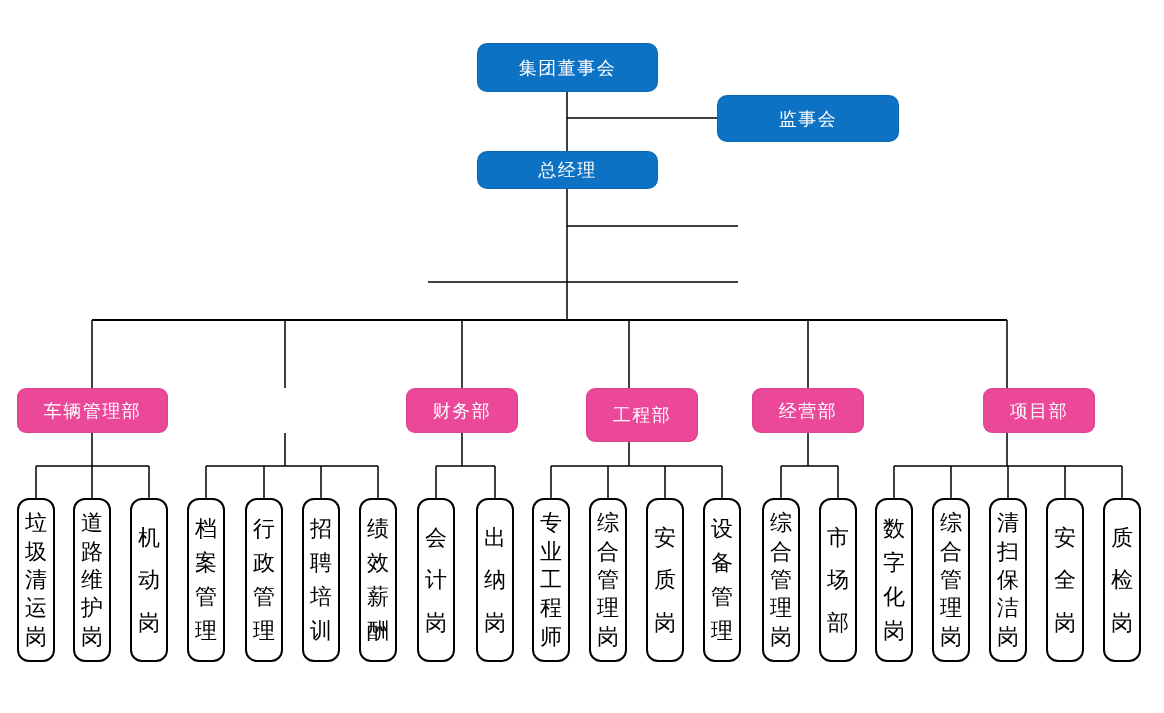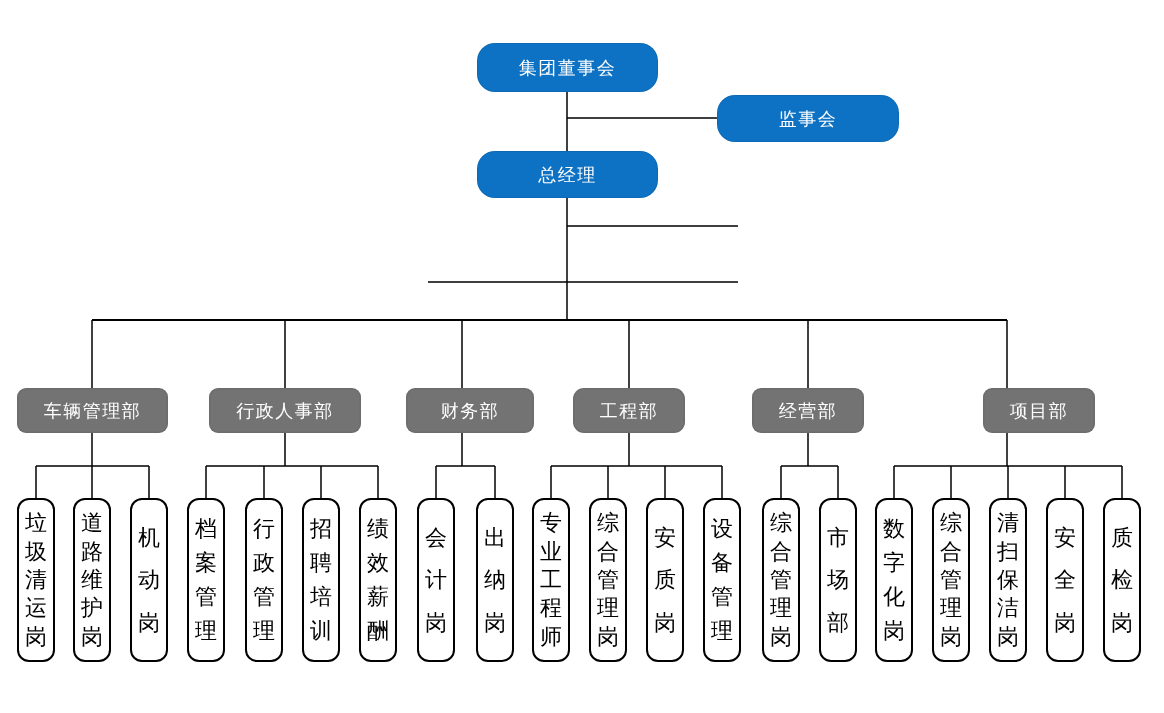--- a/index.html
+++ b/index.html
@@ -22,28 +22,28 @@
     position: absolute;
     box-sizing: border-box;
     display: flex;
     align-items: center;
     justify-content: center;
     text-align: center;
   }
   .blue {
     background: #0d72c4;
     color: #ffffff;
-    border-radius: 18px;
+    border-radius: 10px;
     font-size: 18px;
     font-weight: 500;
     letter-spacing: 1.5px;
     box-shadow: inset 0 0 0 1px rgba(0,0,0,0.08);
   }
   .orange {
-    background: #737373;
+    background: #ec4899;
     color: #ffffff;
     border-radius: 9px;
     font-size: 18px;
     font-weight: 500;
     letter-spacing: 1.5px;
     box-shadow: inset 0 0 0 1.5px rgba(0,0,0,0.06);
   }
   .leaf {
     background: #ffffff;
     border: 2px solid #000000;
@@ -117,26 +117,25 @@
     <line x1="894" y1="466" x2="1122" y2="466"></line>
     <line x1="894" y1="466" x2="894" y2="498"></line>
     <line x1="951" y1="466" x2="951" y2="498"></line>
     <line x1="1008" y1="466" x2="1008" y2="498"></line>
     <line x1="1065" y1="466" x2="1065" y2="498"></line>
     <line x1="1122" y1="466" x2="1122" y2="498"></line>
   </svg>
 
   <div class="node blue" style="left:477px; top:43px;  width:181px; height:49px;">集团董事会</div>
   <div class="node blue" style="left:717px; top:95px;  width:182px; height:47px;">监事会</div>
-  <div class="node blue" style="left:477px; top:151px; width:181px; height:47px;">总经理</div>
+  <div class="node blue" style="left:477px; top:151px; width:181px; height:38px;">总经理</div>
 
   <div class="node orange" style="left:17px;  top:388px; width:151px; height:45px;">车辆管理部</div>
-  <div class="node orange" style="left:209px; top:388px; width:152px; height:45px;">行政人事部</div>
-  <div class="node orange" style="left:406px; top:388px; width:128px; height:45px;">财务部</div>
-  <div class="node orange" style="left:573px; top:388px; width:112px; height:45px;border-radius:11px;">工程部</div>
+  <div class="node orange" style="left:406px; top:388px; width:112px; height:45px;">财务部</div>
+  <div class="node orange" style="left:586px; top:388px; width:112px; height:54px;">工程部</div>
   <div class="node orange" style="left:752px; top:388px; width:112px; height:45px;font-family:Liberation Mono, monospace;">经营部</div>
   <div class="node orange" style="left:951px; top:388px; width:112px; height:45px;margin-left:32px;">项目部</div>
 
   <div class="node leaf vtext" style="left:17px;">
       <span>垃</span>
       <span>圾</span>
       <span>清</span>
       <span>运</span>
       <span>岗</span>
     </div>

